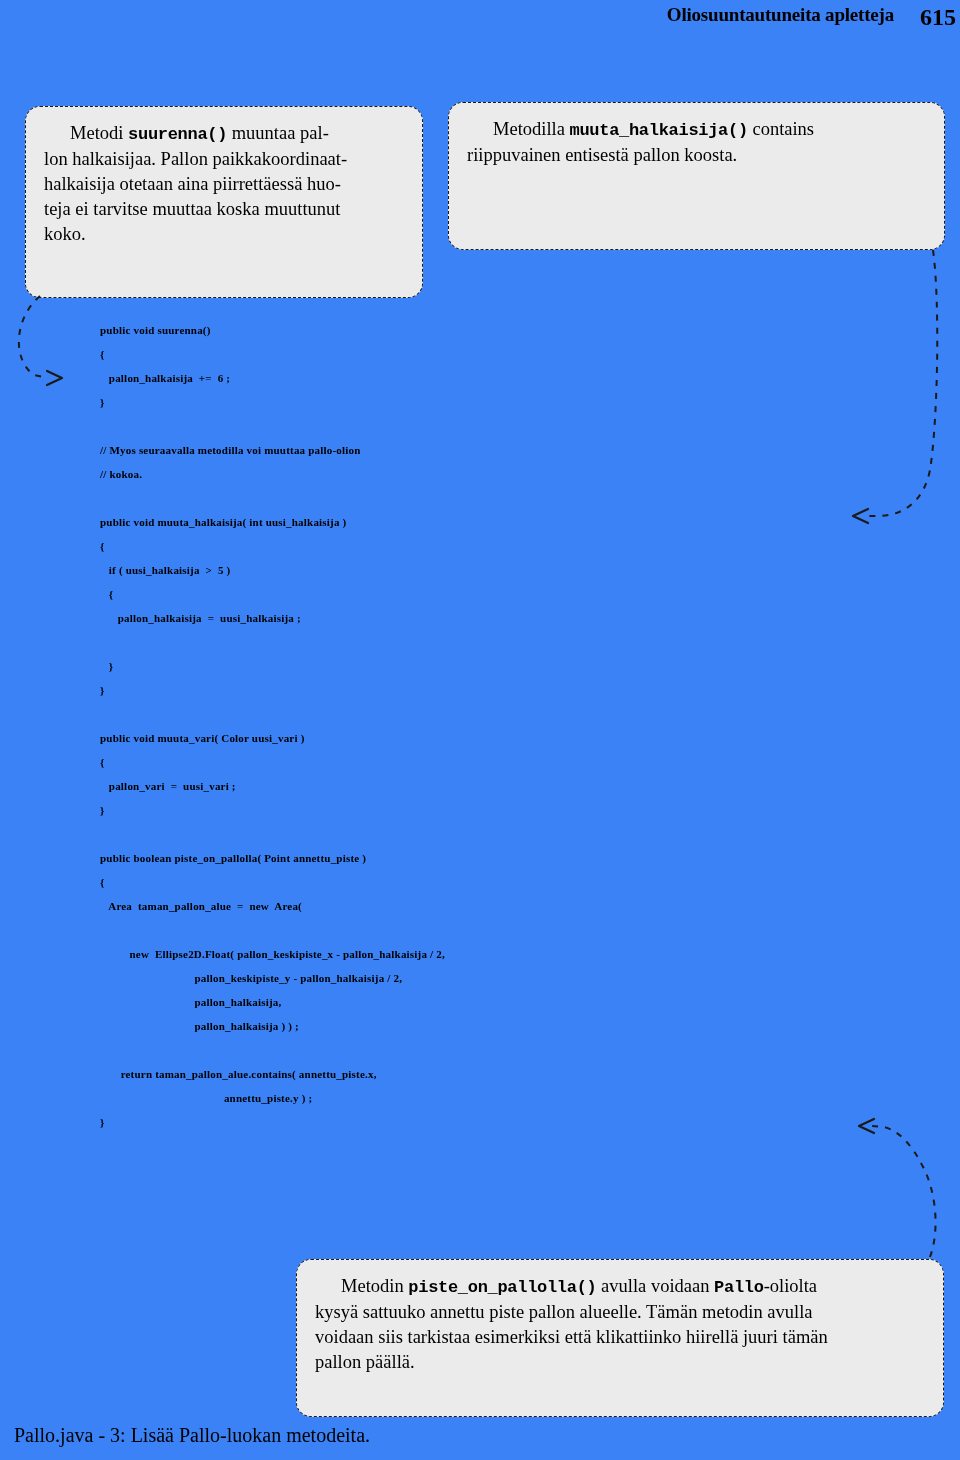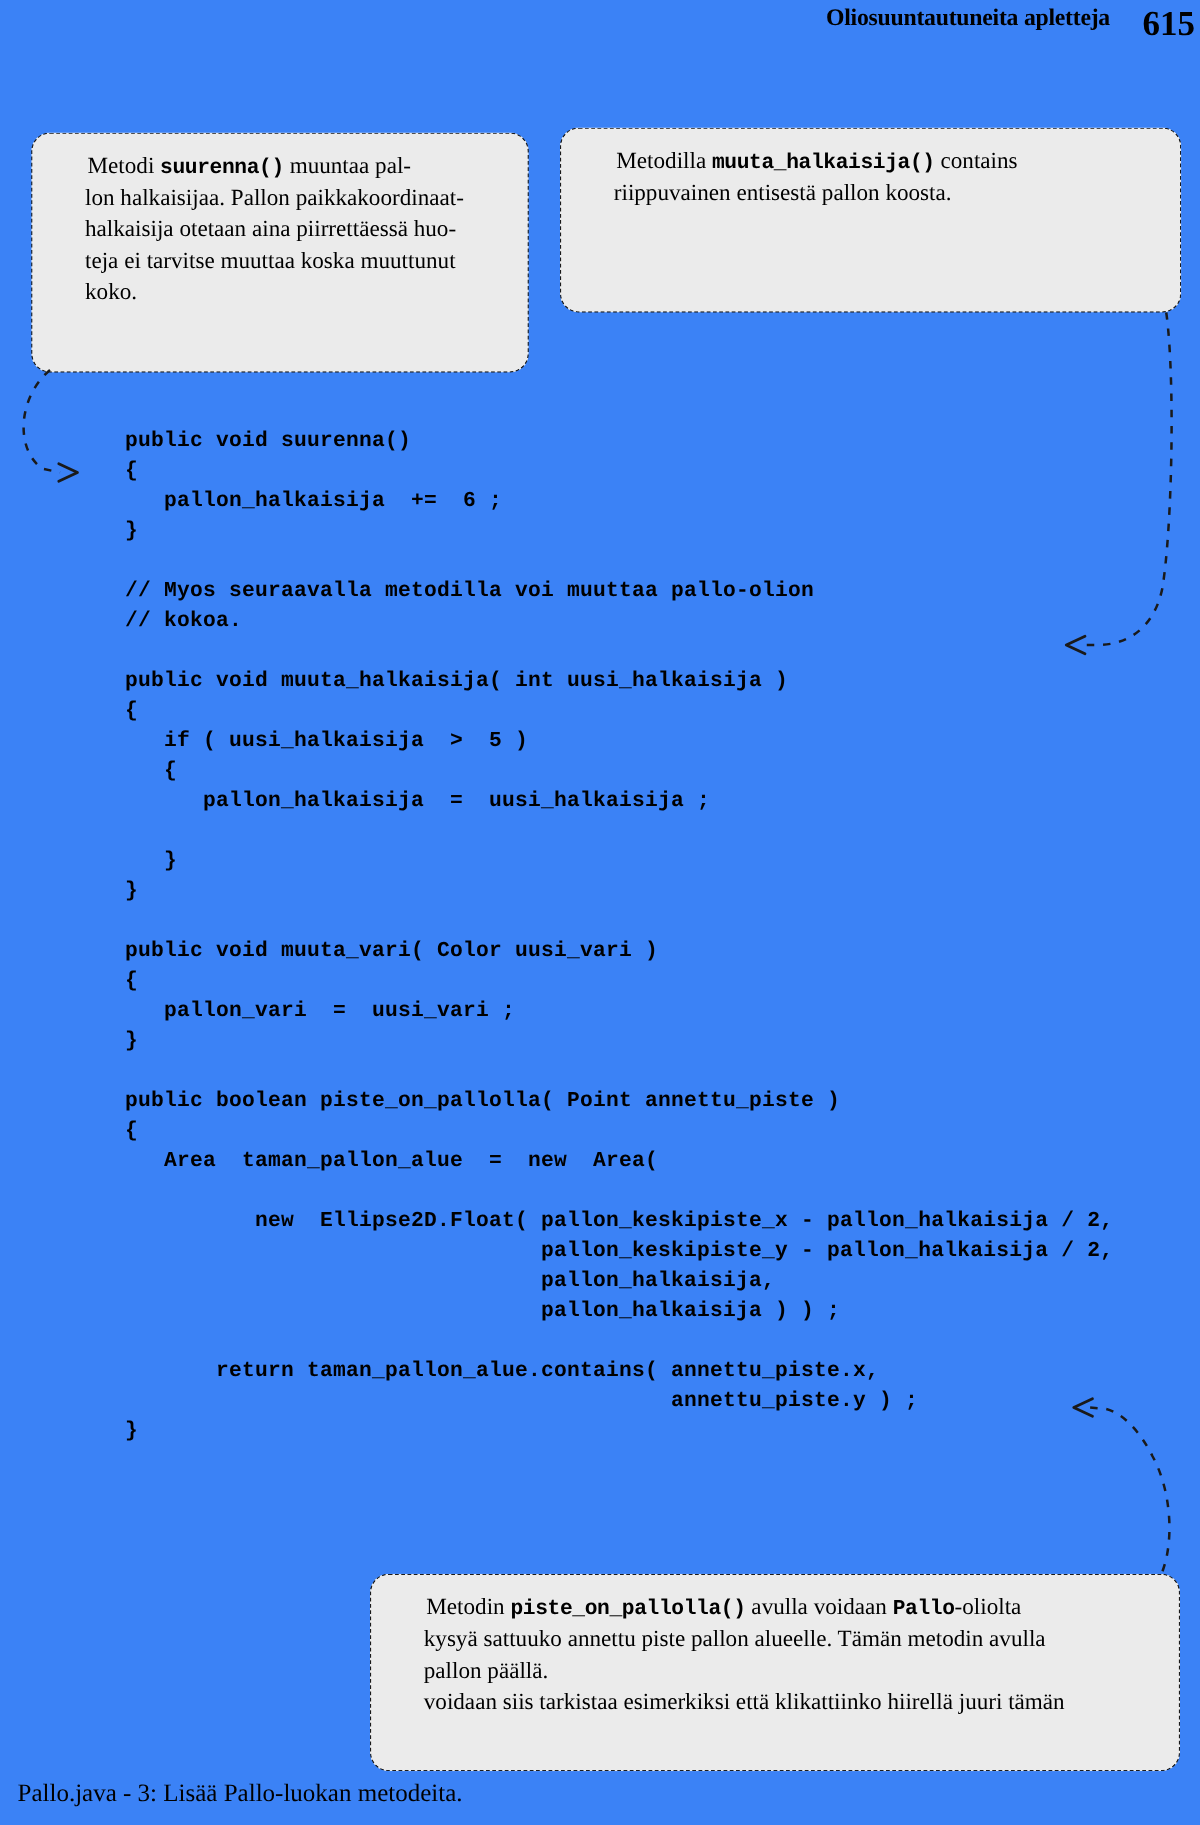--- a/index.html
+++ b/index.html
@@ -34,42 +34,42 @@
     font-family: "Liberation Serif", serif;
     font-weight: bold;
     font-size: 19px;
     letter-spacing: -0.2px;
     margin-right: 26px;
     white-space: nowrap;
   }
   .header-page {
     font-family: "Liberation Serif", serif;
     font-weight: bold;
-    font-size: 28px;
+    font-size: 24px;
     margin-right: 4px;
   }
 
   
   .callout {
     position: absolute;
     background: #ebebeb;
     border: 1.6px dashed #1a1a1a;
     border-radius: 15px;
     box-sizing: border-box;
     font-family: "Liberation Serif", serif;
     font-size: 18.5px;
     line-height: 25px;
     color: #000000;
     padding: 14px 20px 12px 18px;
   }
   .callout p {
     margin: 0;
     text-indent: 26px;
   }
-  .callout p.cont { text-indent: 0; margin-left: 24px; }
+  .callout p.cont { text-indent: 0; }
   .mono {
     font-family: "Liberation Mono", monospace;
     font-weight: bold;
     font-size: 17px;
     letter-spacing: -0.3px;
   }
 
   #callout-suurenna {
     left: 25px;
     top: 106px;
@@ -88,28 +88,27 @@
     width: 648px;
     height: 158px;
   }
 
   
   .code {
     position: absolute;
     left: 100px;
     top: 318px;
     width: 830px;
-    font-family: Liberation Mono, monospace;
+    font-family: Liberation Serif, serif;
     font-weight: bold;
-    font-size: 17px;
+    font-size: 11px;
     line-height: 24px;
     letter-spacing: 0.2px;
     white-space: pre;
     color: #000000;
-    margin-top: 24px;
   }
   .code .ln { display: block; height: 24px; }
 
   
   .caption {
     position: absolute;
     left: 14px;
     top: 1424px;
     font-family: "Liberation Serif", serif;
     font-weight: normal;
@@ -148,22 +147,22 @@
   <div class="callout" id="callout-muuta-halkaisija">
     <p><span>Metodilla </span><span class="mono">muuta_halkaisija()</span><span> contains</span></p>
     <p class="cont">riippuvainen entisestä pallon koosta.</p>
   </div>
 
   <div class="code"><span class="ln">public void suurenna()</span><span class="ln">{</span><span class="ln">   pallon_halkaisija  +=  6 ;</span><span class="ln">}</span><span class="ln">&nbsp;</span><span class="ln">// Myos seuraavalla metodilla voi muuttaa pallo-olion</span><span class="ln">// kokoa.</span><span class="ln">&nbsp;</span><span class="ln">public void muuta_halkaisija( int uusi_halkaisija )</span><span class="ln">{</span><span class="ln">   if ( uusi_halkaisija  &gt;  5 )</span><span class="ln">   {</span><span class="ln">      pallon_halkaisija  =  uusi_halkaisija ;</span><span class="ln">&nbsp;</span><span class="ln">   }</span><span class="ln">}</span><span class="ln">&nbsp;</span><span class="ln">public void muuta_vari( Color uusi_vari )</span><span class="ln">{</span><span class="ln">   pallon_vari  =  uusi_vari ;</span><span class="ln">}</span><span class="ln">&nbsp;</span><span class="ln">public boolean piste_on_pallolla( Point annettu_piste )</span><span class="ln">{</span><span class="ln">   Area  taman_pallon_alue  =  new  Area(</span><span class="ln">&nbsp;</span><span class="ln">          new  Ellipse2D.Float( pallon_keskipiste_x - pallon_halkaisija / 2,</span><span class="ln">                                pallon_keskipiste_y - pallon_halkaisija / 2,</span><span class="ln">                                pallon_halkaisija,</span><span class="ln">                                pallon_halkaisija ) ) ;</span><span class="ln">&nbsp;</span><span class="ln">       return taman_pallon_alue.contains( annettu_piste.x,</span><span class="ln">                                          annettu_piste.y ) ;</span><span class="ln">}</span></div>
 
   <div class="callout" id="callout-piste-on-pallolla">
     <p><span>Metodin </span><span class="mono">piste_on_pallolla()</span><span> avulla voidaan </span><span class="mono">Pallo</span><span>-oliolta</span></p>
     <p class="cont">kysyä sattuuko annettu piste pallon alueelle. Tämän metodin avulla</p>
+    <p class="cont">voidaan siis tarkistaa esimerkiksi että klikattiinko hiirellä juuri tämän</p>
     <p class="cont">pallon päällä.</p>
-    <p class="cont">voidaan siis tarkistaa esimerkiksi että klikattiinko hiirellä juuri tämän</p>
   </div>
 
   <svg class="connectors" viewBox="0 0 960 1460">
 
     <path d="M 40 296 C 14 318, 12 360, 34 375 L 48 378" fill="none" stroke="#1a1a1a" stroke-width="2" stroke-dasharray="6,7" stroke-linecap="butt"></path>
     <path d="M 47 371 L 62 378 L 47 385" fill="none" stroke="#1a1a1a" stroke-width="2.2" stroke-linecap="round" stroke-linejoin="round"></path>
 
     <path d="M 933 250 C 940 300, 938 420, 930 470 C 924 500, 905 515, 880 516 L 866 516" fill="none" stroke="#1a1a1a" stroke-width="2" stroke-dasharray="6,7" stroke-linecap="butt"></path>
     <path d="M 868 509 L 853 516 L 868 523" fill="none" stroke="#1a1a1a" stroke-width="2.2" stroke-linecap="round" stroke-linejoin="round"></path>
 

